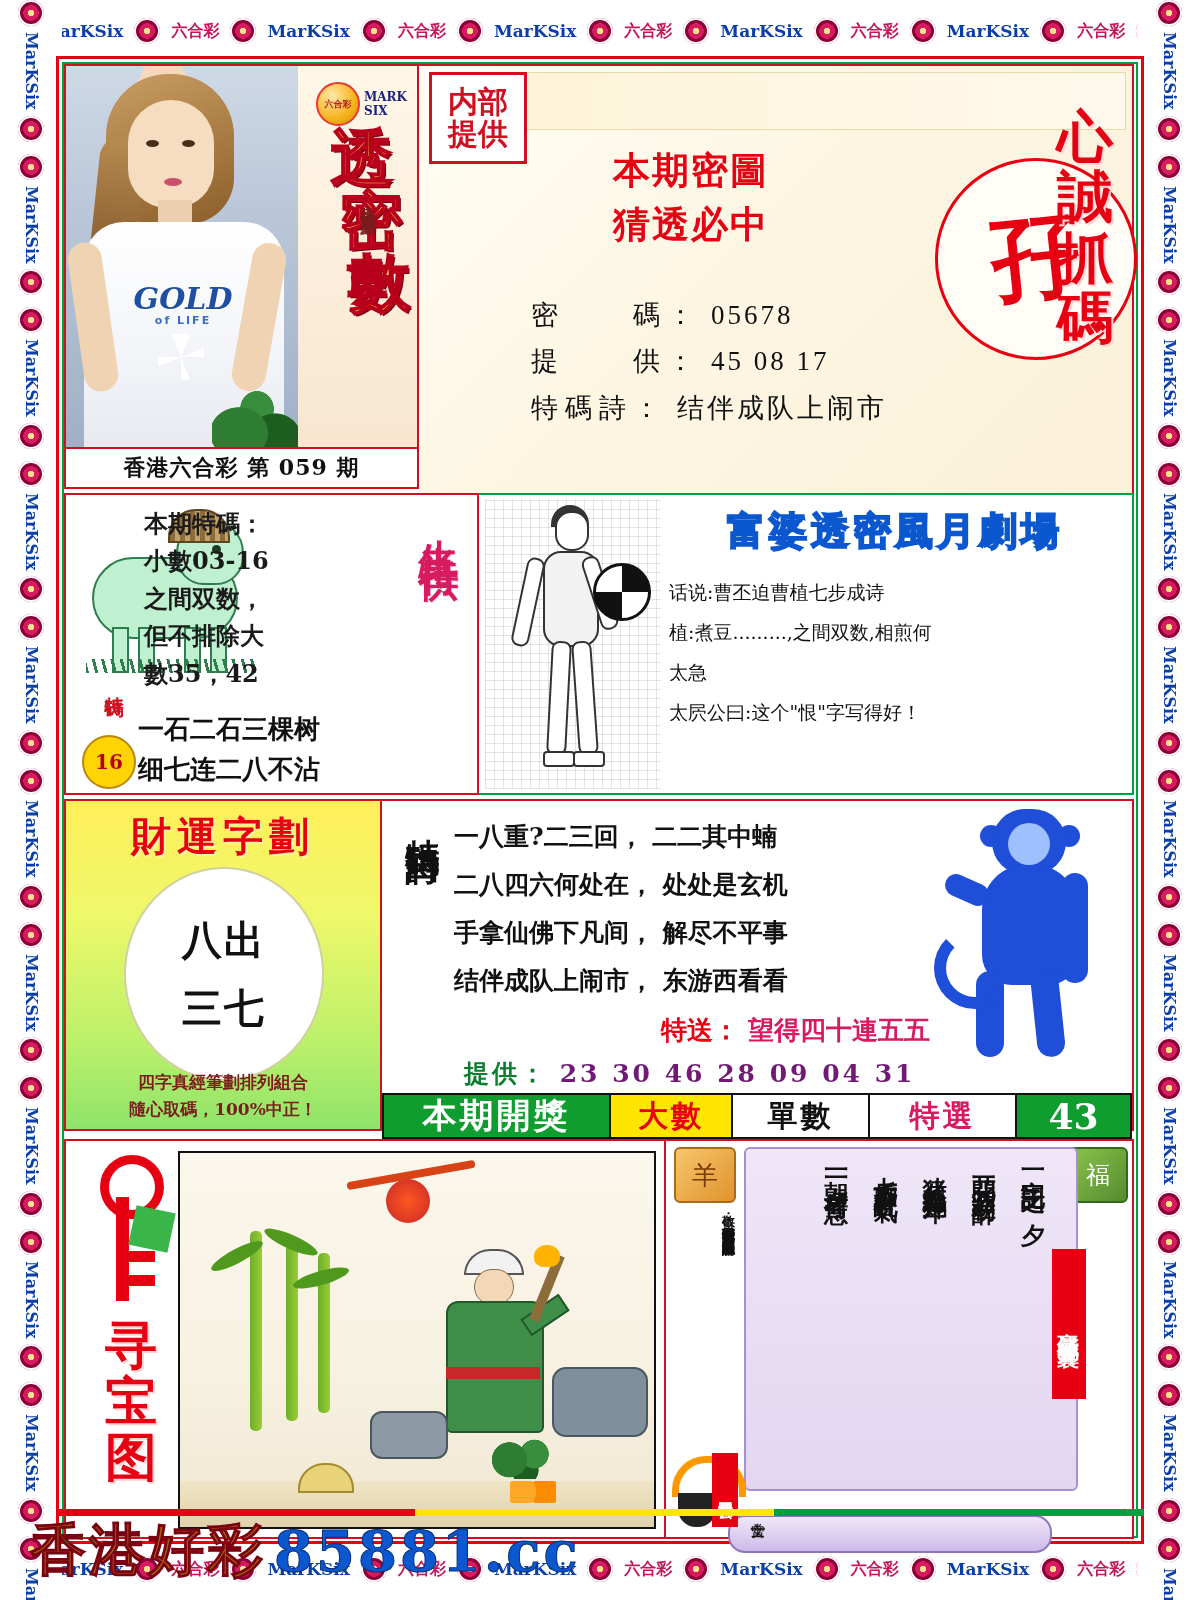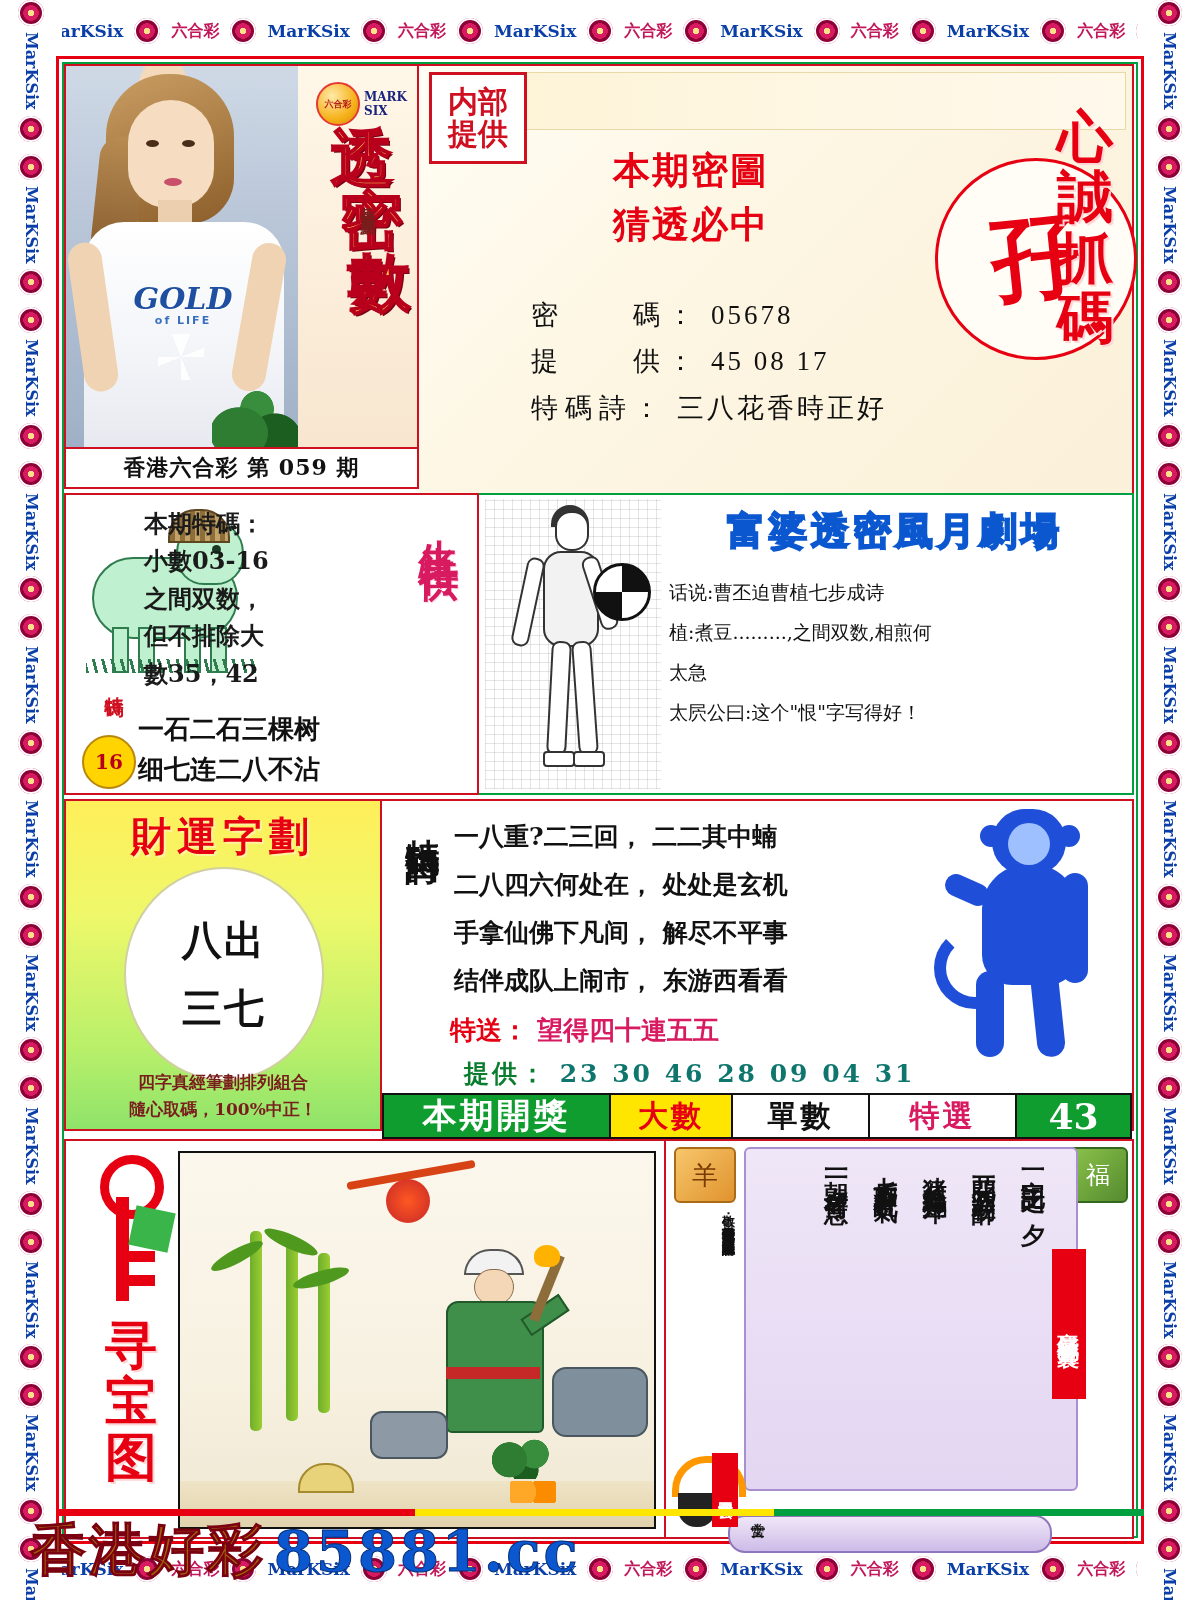--- a/index.html
+++ b/index.html
@@ -330,28 +330,28 @@
     position:absolute;left:8px;top:10px;width:56px;
     writing-mode:vertical-rl;
     font-family:"DejaVu Serif",serif;font-weight:bold;font-size:34px;color:#111;letter-spacing:6px;
   }
   .poem-lines{
     position:absolute;left:72px;top:12px;width:560px;
     font-family:"DejaVu Serif",serif;font-size:25px;color:#111;line-height:1.92;font-weight:bold;
   }
   .poem-special{
     position:absolute;left:68px;top:212px;width:480px;
-    font-family:"DejaVu Serif",serif;font-size:26px;font-weight:bold;color:#e60012;
+    font-family:"DejaVu Serif",serif;font-size:26px;font-weight:bold;color:#e60012;text-align:right;
   }
   .poem-special b{color:#d81b60;}
   .poem-give{
     position:absolute;left:82px;top:256px;width:520px;
     font-family:"DejaVu Serif",serif;font-size:25px;font-weight:bold;color:#0b7d2f;letter-spacing:3px;
   }
-  .poem-give .k{color:#0f766e;}
+  .poem-give .k{color:#701a75;}
   .monkey{
     position:absolute;right:6px;top:8px;width:196px;height:250px;
   }
   .mk-head{position:absolute;left:62px;top:0;width:74px;height:66px;border-radius:38px;background:#1f4fd8;}
   .mk-face{position:absolute;left:78px;top:14px;width:42px;height:42px;border-radius:22px;background:#9fc0ff;}
   .mk-ear{position:absolute;top:16px;width:22px;height:22px;border-radius:50%;background:#1f4fd8;}
   .mk-ear.l{left:50px;} .mk-ear.r{left:128px;}
   .mk-body{position:absolute;left:52px;top:56px;width:96px;height:120px;border-radius:44px 44px 30px 30px;background:#1f4fd8;}
   .mk-armL{position:absolute;left:14px;top:70px;width:46px;height:22px;border-radius:12px;background:#1f4fd8;transform:rotate(24deg);}
   .mk-armR{position:absolute;left:132px;top:64px;width:26px;height:110px;border-radius:14px;background:#1f4fd8;}
@@ -701,21 +701,21 @@
           <div class="row">
             <span class="lbl">密　　碼：</span>
             <span class="val">05678</span>
           </div>
           <div class="row">
             <span class="lbl">提　　供：</span>
             <span class="val">45 08 17</span>
           </div>
           <div class="row">
             <span class="lbl">特碼詩：</span>
-            <span class="val">三八花香時正好</span>
+            <span class="val">结伴成队上闹市</span>
           </div>
         </div>
 
         <div class="stamp">
           <span>孖</span>
         </div>
 
         <div class="right-title">心誠抓碼</div>
       </div>
     </div>

